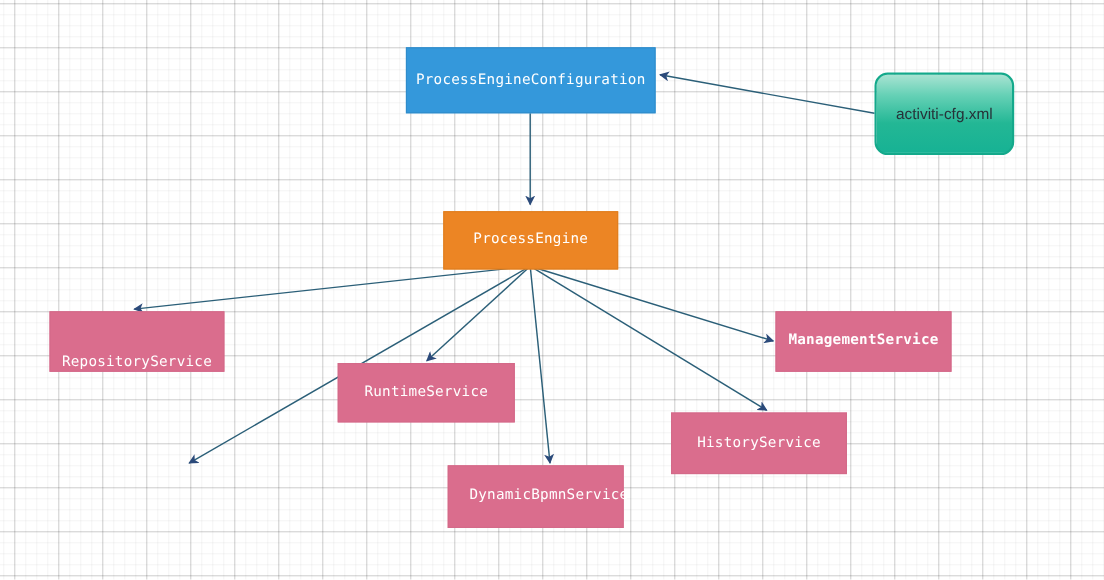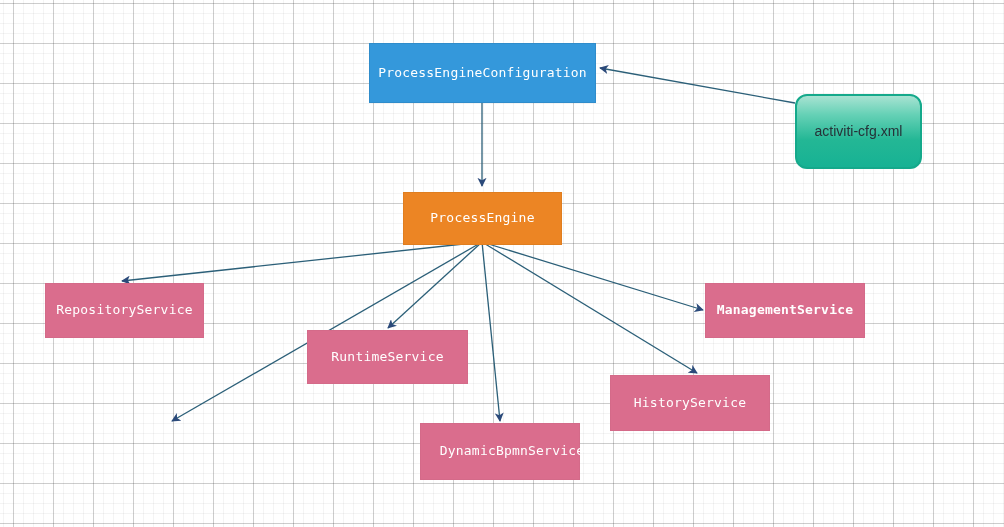--- a/index.html
+++ b/index.html
@@ -68,21 +68,20 @@
     background: #da6d8d;
     border: 1px solid #d46a89;
   }
   .node-green {
     border-radius: 12px;
     border: 2px solid #14a98b;
     background: linear-gradient(to bottom, #a8e3d2 0%, #66d1b6 26%, #23b795 62%, #17b294 100%);
     color: #263238;
     font-family: "Liberation Sans", sans-serif;
     font-size: 14px;
-    margin-top: 28px;
   }
 </style>
 </head>
 <body>
 
 <div id="canvas">
 
   <svg id="edges" viewBox="0 0 1004 527" width="1004" height="527" xmlns="http://www.w3.org/2000/svg">
     <defs>
       <marker id="arrow" viewBox="0 0 10 10" refX="9" refY="5" markerWidth="7" markerHeight="7" orient="auto-start-reverse">
@@ -106,34 +105,34 @@
   </div>
 
   <div class="node node-green" style="left: 795px; top: 66px; width: 127px; height: 75px;">
     <span>activiti-cfg.xml</span>
   </div>
 
   <div class="node node-orange node-mono" style="left: 403px; top: 192px; width: 159px; height: 53px;">
     <span>ProcessEngine</span>
   </div>
 
-  <div class="node node-pink node-mono" style="left: 45px; top: 283px; width: 159px; height: 55px;">
+  <div class="node node-pink node-mono" style="left: 45px; top: 283px; width: 159px; height: 55px; align-items: flex-end;">
     <span>RepositoryService</span>
   </div>
 
   <div class="node node-pink node-mono" style="left: 705px; top: 283px; width: 160px; height: 55px; font-weight: bold;">
     <span>ManagementService</span>
   </div>
 
   <div class="node node-pink node-mono" style="left: 307px; top: 330px; width: 161px; height: 54px;">
     <span>RuntimeService</span>
   </div>
 
   <div class="node node-pink node-mono" style="left: 610px; top: 375px; width: 160px; height: 56px; text-align: center;">
     <span>HistoryService</span>
   </div>
 
 
-  <div class="node node-pink node-mono" style="left: 420px; top: 423px; width: 160px; height: 57px; padding-left: 24px;">
+  <div class="node node-pink node-mono" style="left: 407px; top: 423px; width: 160px; height: 57px; padding-left: 24px;">
     <span>DynamicBpmnService</span>
   </div>
 
 </div>
 
 </body></html>

